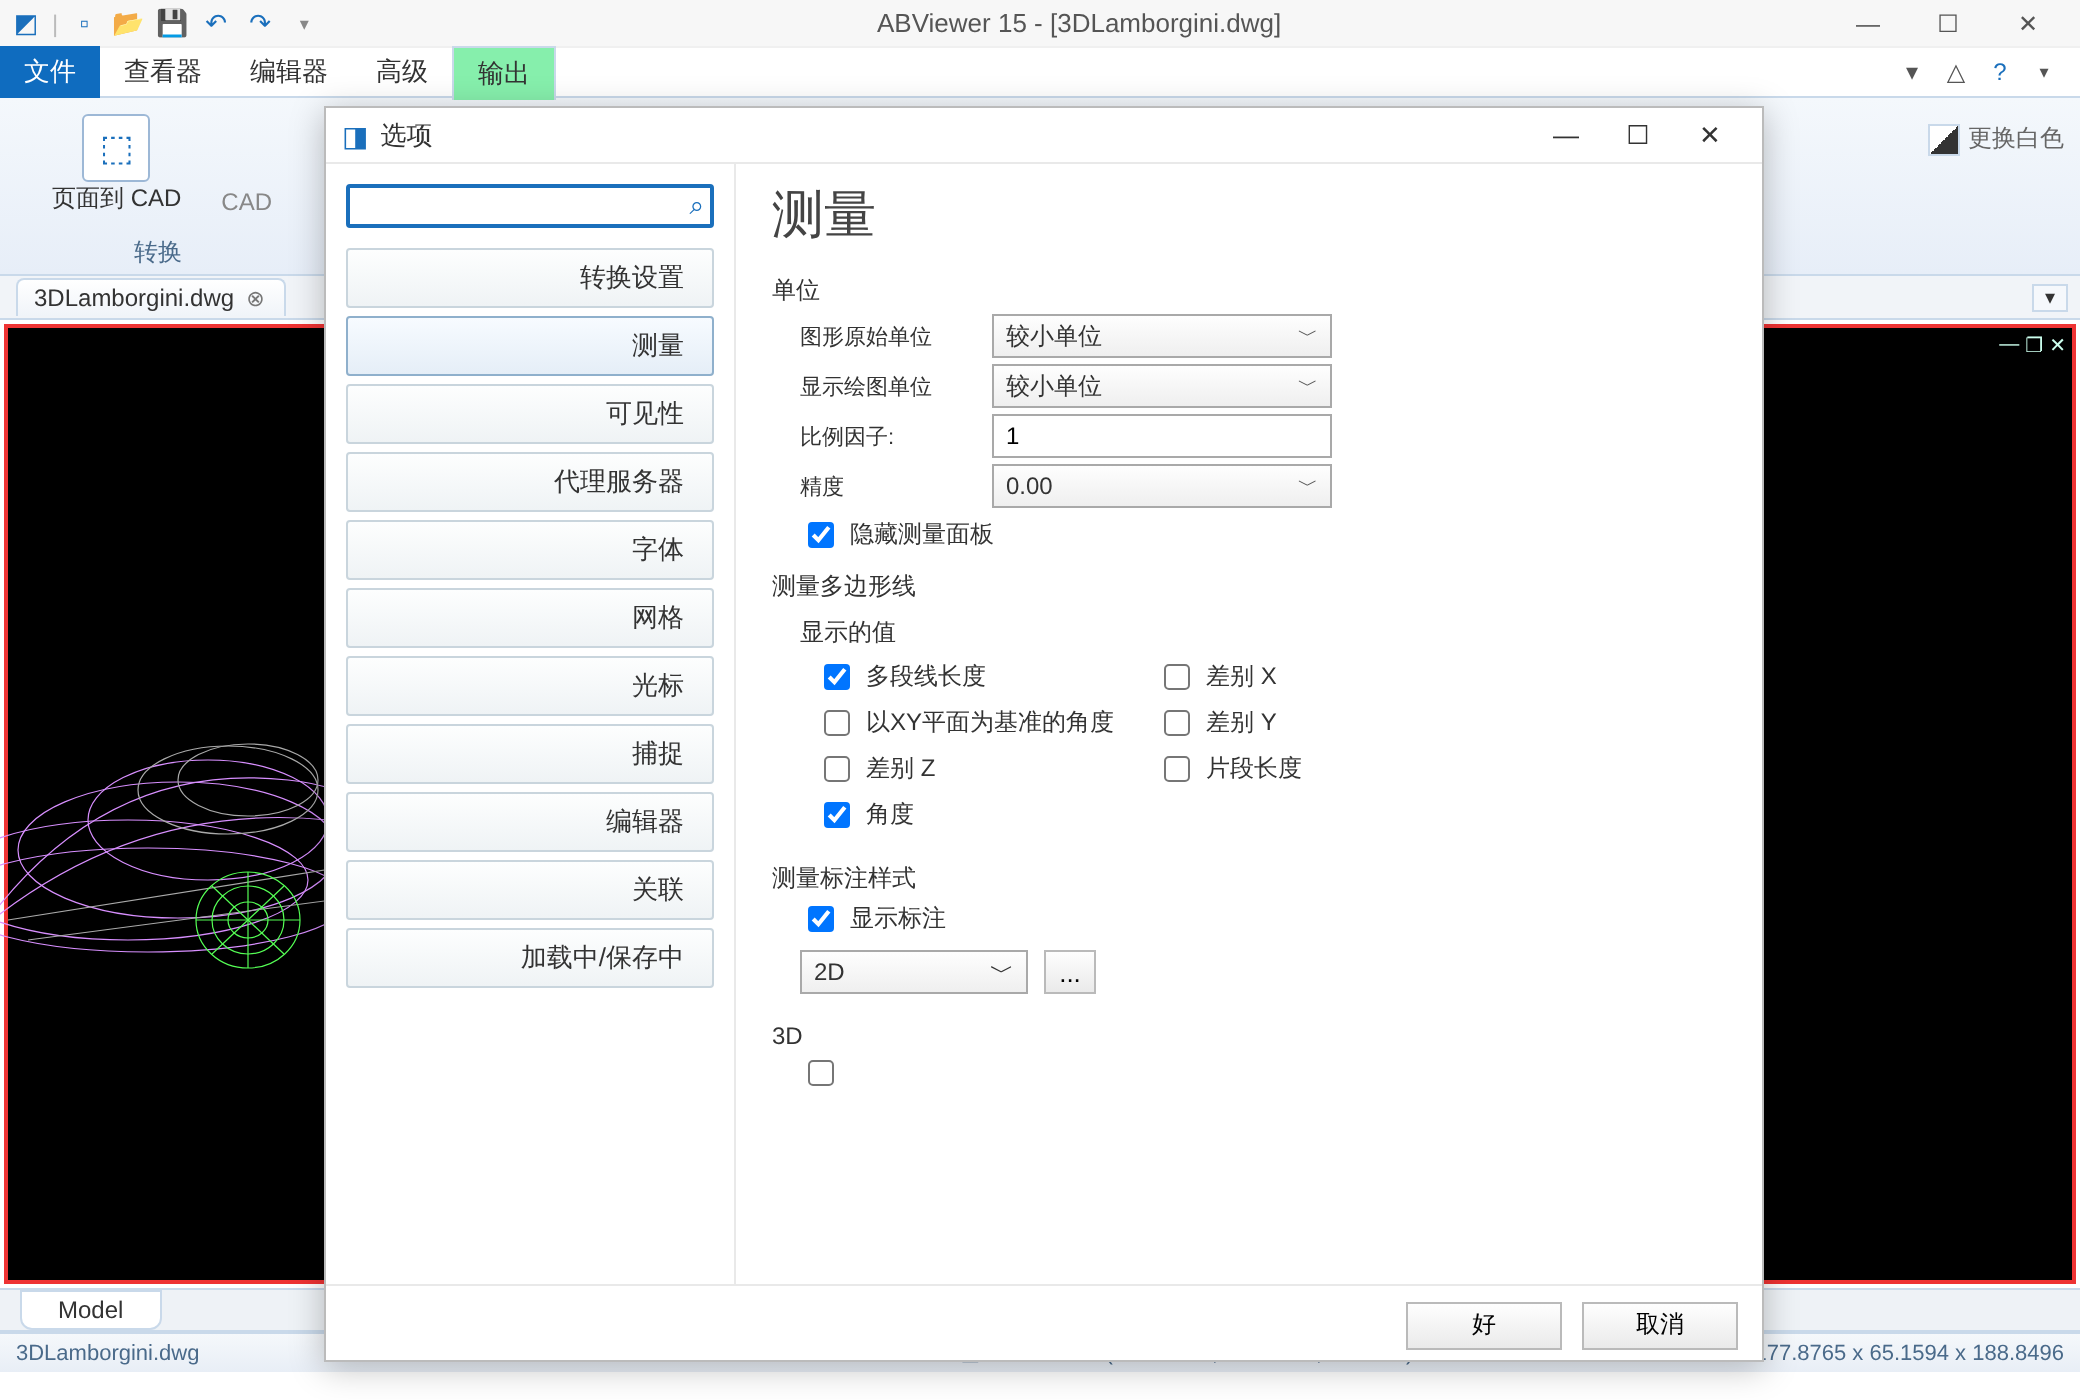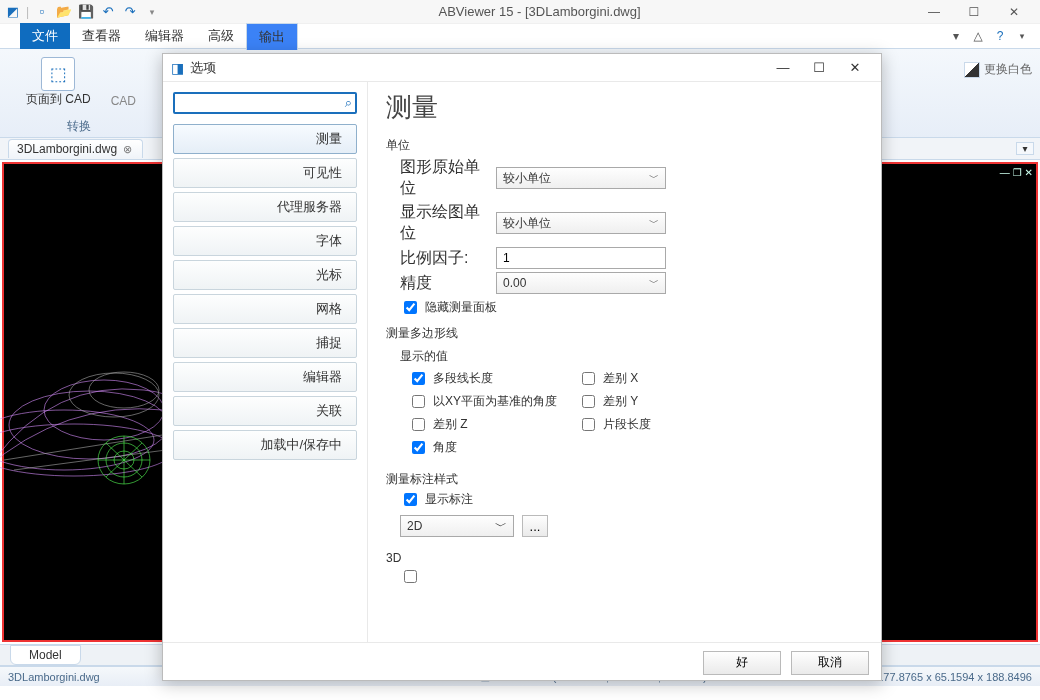--- a/index.html
+++ b/index.html
@@ -7,24 +7,24 @@
   
   .row { display:flex; align-items:center; }
   
   .titlebar { height:24px; background:#f7f7f7; border-bottom:1px solid #f0f0f0; padding:0 4px; justify-content:space-between;}
   .titlebar .qat { gap:4px; }
   .titlebar .icon-btn { width:18px; height:18px; display:flex; align-items:center; justify-content:center; font-size:13px; color:#1a6fbc; cursor:default;}
   .titlebar .title { flex:1; text-align:center; font-size:13px; color:#555;}
   .titlebar .win-ctl { gap:8px; padding-right:6px;}
   .titlebar .win-ctl .wc { width:32px; height:20px; display:flex; align-items:center; justify-content:center; color:#555;}
   
-  .ribbon-tabs { height:24px; background:#fff; border-bottom:0px; padding-left:20px; gap:0;}
+  .ribbon-tabs { height:24px; background:#fff; border-bottom:0px; padding-left:0; gap:0;}
   .ribbon-tab { padding:4px 12px; font-size:13px; color:#333; position:relative;}
   .ribbon-tab.active { background:#0f6cbf; color:#fff;}
-  .ribbon-tab.box { border:1px solid #c9d9ea; border-bottom:none; background:#3b82f6;}
+  .ribbon-tab.box { border:1px solid #c9d9ea; border-bottom:none; background:#86efac;}
   .ribbon-right { margin-left:auto; gap:6px; padding-right:10px;}
   .ribbon-right .ricon { width:16px; height:16px; display:flex; align-items:center; justify-content:center; font-size:12px; color:#555;}
   
   .ribbon-body { height:90px; background:linear-gradient(#f4f8fc,#e7eef8); border-top:1px solid #c9d9ea; border-bottom:1px solid #c9d9ea; padding:6px 10px 2px 10px; display:flex; gap:0;}
   .r-group { display:flex; flex-direction:column; align-items:center; border-right:1px solid #c9d9ea; padding:0 12px;}
   .r-group:last-child { border-right:none;}
   .r-group .grp-label { margin-top:auto; font-size:12px; color:#4a6a8a; padding-top:2px;}
   .big-btn { display:flex; flex-direction:column; align-items:center; gap:2px; padding:2px 4px;}
   .big-ico { width:34px; height:34px; border:1px solid #9db8d6; background:#fff; border-radius:3px; display:flex; align-items:center; justify-content:center; font-size:18px; color:#1a6fbc;}
   .big-btn .lbl { font-size:12px; text-align:center; line-height:1.1;}
@@ -58,21 +58,21 @@
   .dlg-body { display:flex; height:560px;}
   .dlg-side { width:205px; border-right:1px solid #e9e9e9; padding:10px 10px; display:flex; flex-direction:column; gap:4px;}
   .dlg-search { height:22px; border:2px solid #1a6fbc; border-radius:2px; display:flex; align-items:center; padding:0 3px; margin-bottom:6px;}
   .dlg-search input{ flex:1; border:none; outline:none; font-size:12px; }
   .dlg-search .sico{ color:#1a6fbc; font-size:13px;}
   .nav-btn { height:30px; border:1px solid #c9d5dd; background:linear-gradient(#fdfefe,#eff3f5); text-align:right; padding:0 14px; font-size:13px; color:#333; display:flex; align-items:center; justify-content:flex-end; border-radius:2px;}
   .nav-btn.selected { background:linear-gradient(#f7fbff,#e5eef7); border-color:#8fb0cc;}
   .dlg-main { flex:1; padding:6px 18px 10px 18px; overflow:auto;}
   .dlg-h1 { font-size:26px; color:#444; font-weight:300; margin:2px 0 12px 0;}
   .field-row { display:flex; align-items:center; gap:10px; margin:3px 0;}
-  .field-row .flabel { width:86px; font-size:16px; color:#333;}
+  .field-row .flabel { width:86px; font-size:11px; color:#333;}
   .ctl-select { width:170px; height:22px; border:1px solid #a9a9a9; background:linear-gradient(#fefefe,#efefef); padding:0 6px; font-size:12px; display:flex; align-items:center; justify-content:space-between;}
   .ctl-select .caret{ font-size:10px; color:#555;}
   .ctl-text { width:170px; height:22px; border:1px solid #a9a9a9; padding:0 6px; font-size:12px;}
   .group-title { font-size:12px; color:#333; margin-top:8px; margin-bottom:2px;}
   .sub-title { padding-left:14px; font-size:12px; color:#333; margin-top:6px;}
   .cb-grid { padding-left:22px; display:grid; grid-template-columns:170px 110px; row-gap:4px; margin-top:4px;}
   .cb { display:flex; align-items:center; gap:5px; font-size:12px;}
   .cb input{ width:13px; height:13px;}
   .dlg-foot { height:40px; border-top:1px solid #e9e9e9; display:flex; justify-content:flex-end; align-items:center; gap:10px; padding:0 12px;}
   .dlg-btn { width:78px; height:24px; border:1px solid #bababa; background:linear-gradient(#fefefe,#eaeaea); font-size:12px;}
@@ -214,26 +214,27 @@
     </div>
   </div>
 
   <div class="dlg-body">
 
     <div class="dlg-side">
       <div class="dlg-search">
         <input placeholder="" style="">
         <span class="sico">⌕</span>
       </div>
+      <div class="nav-btn">转换设置</div>
       <div class="nav-btn selected">测量</div>
       <div class="nav-btn">可见性</div>
       <div class="nav-btn">代理服务器</div>
       <div class="nav-btn">字体</div>
+      <div class="nav-btn">网格</div>
       <div class="nav-btn">光标</div>
-      <div class="nav-btn">网格</div>
       <div class="nav-btn">捕捉</div>
       <div class="nav-btn">编辑器</div>
       <div class="nav-btn">关联</div>
       <div class="nav-btn">加载中/保存中</div>
     </div>
 
     <div class="dlg-main">
       <div class="dlg-h1">测量</div>
 
       <div class="group-title">单位</div>

